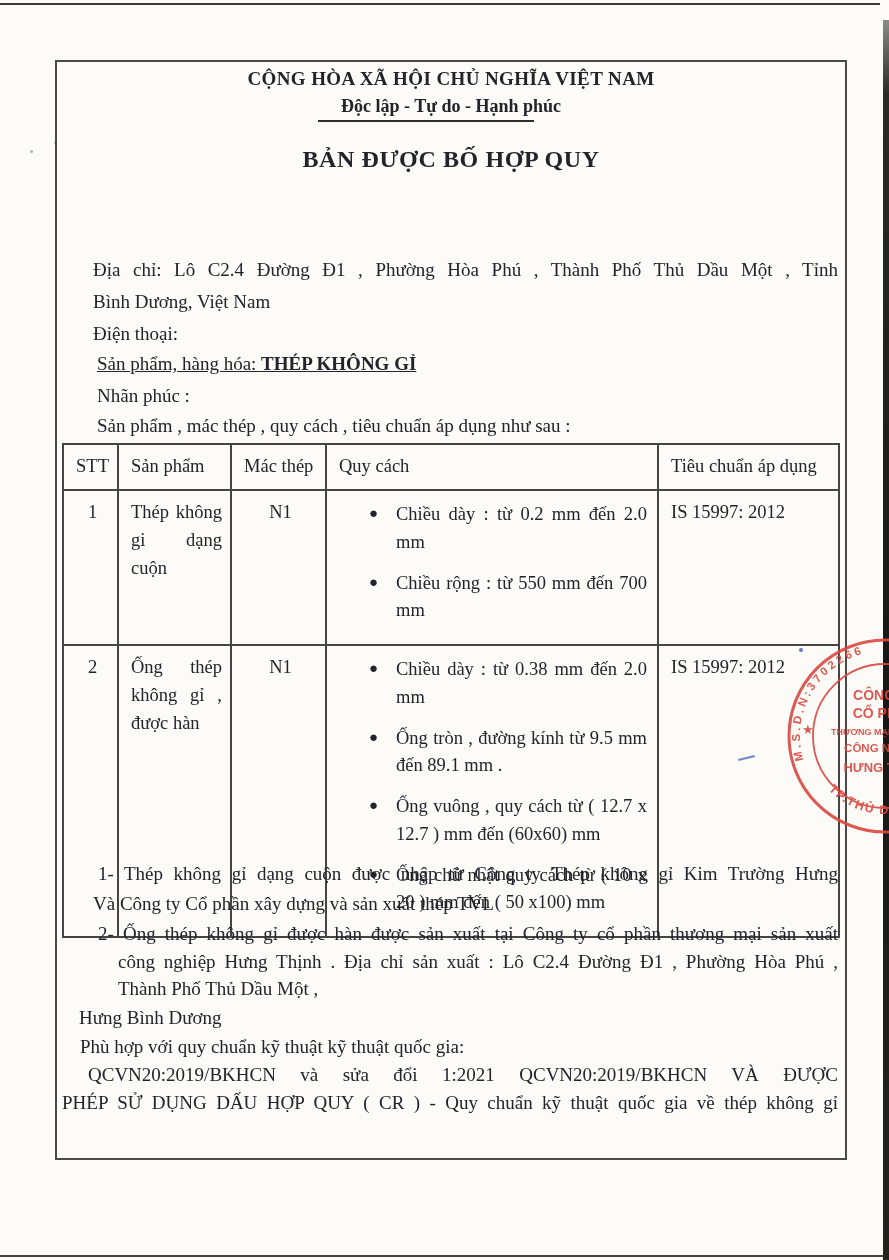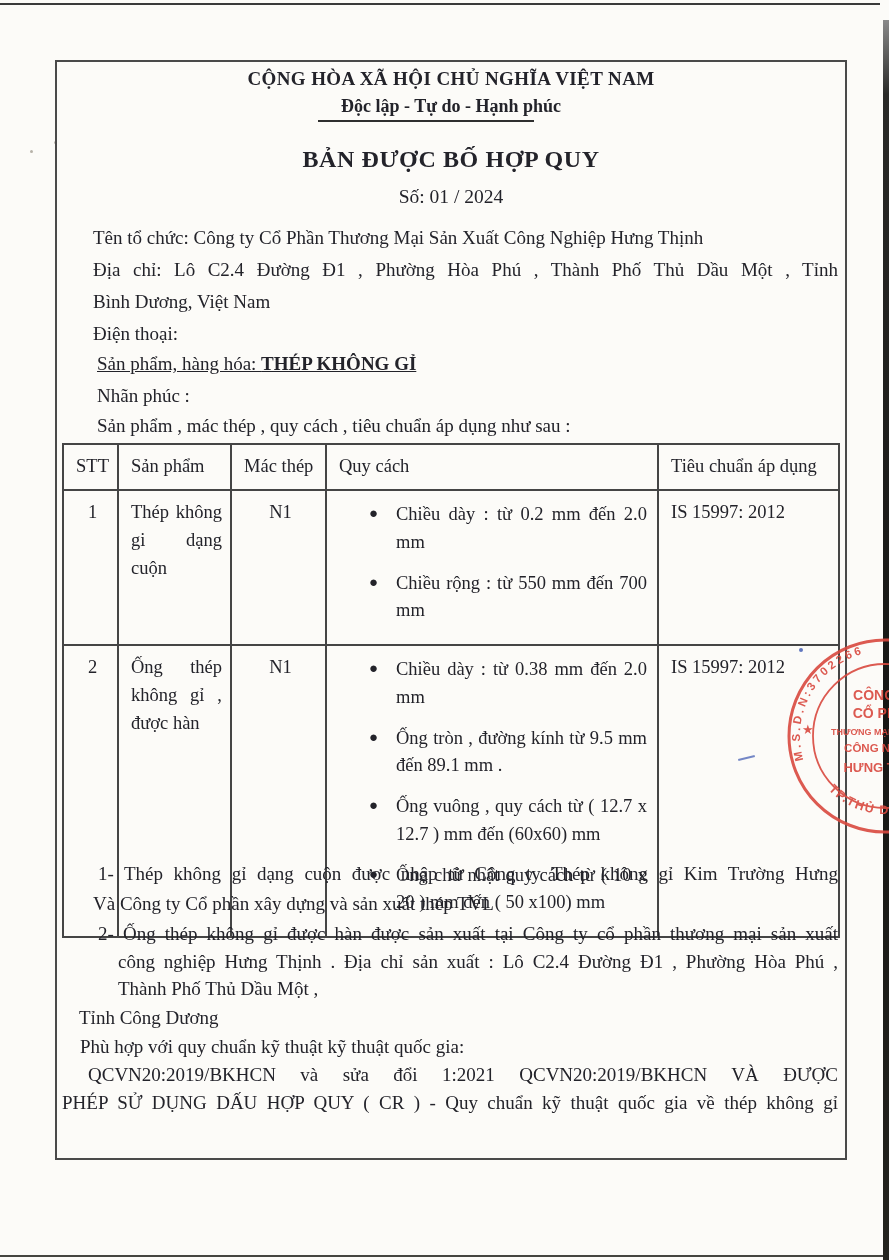--- a/index.html
+++ b/index.html
@@ -64,23 +64,21 @@
   <div class="speck" style="left:30px;top:150px;width:3px;height:3px;"></div>
   <div class="speck" style="left:54px;top:141px;width:3px;height:3px;"></div>
 
   <div class="frame"></div>
 
   <div class="cline motto1">CỘNG HÒA XÃ HỘI CHỦ NGHĨA VIỆT NAM</div>
   <div class="cline motto2">Độc lập - Tự do - Hạnh phúc</div>
   <div class="motto-rule"></div>
 
   <div class="cline doc-title">BẢN ĐƯỢC BỐ HỢP QUY</div>
-  <div class="cline doc-number">Số: 01 / 2024</div>
 
-  <div class="tline" style="left:93px;top:226px;">Tên tổ chức: Công ty Cổ Phần Thương Mại Sản Xuất Công Nghiệp Hưng Thịnh</div>
   <div class="tline jline" style="left:93px;top:258px;width:745px;">Địa chỉ: Lô C2.4 Đường Đ1 , Phường Hòa Phú , Thành Phố Thủ Dầu Một , Tỉnh</div>
   <div class="tline" style="left:93px;top:290px;">Bình Dương, Việt Nam</div>
   <div class="tline" style="left:93px;top:322px;">Điện thoại:</div>
   <div class="tline" style="left:97px;top:352px;text-decoration:underline;"><span>Sản phẩm, hàng hóa: </span><span class="bold">THÉP KHÔNG GỈ</span></div>
   <div class="tline" style="left:97px;top:384px;">Nhãn phúc :</div>
   <div class="tline" style="left:97px;top:414px;">Sản phẩm , mác thép , quy cách , tiêu chuẩn áp dụng như sau :</div>
 
   <table class="spec">
     <colgroup>
       <col style="width:55px">
@@ -125,21 +123,21 @@
     </tr>
   </tbody>
     </table>
 
   <div class="notes">
     <div class="tline jline" style="left:98px;top:862px;width:740px;">1-  Thép không gỉ dạng cuộn được nhập từ Công ty Thép không gỉ Kim Trường Hưng</div>
     <div class="tline" style="left:93px;top:892px;">Và Công ty Cổ phần xây dựng và sản xuất thép TVL</div>
     <div class="tline jline" style="left:98px;top:922px;width:740px;">2-  Ống thép không gỉ được hàn được sản xuất tại Công ty cổ phần thương mại sản xuất</div>
     <div class="tline jline" style="left:118px;top:950px;width:720px;">công nghiệp Hưng Thịnh . Địa chỉ sản xuất : Lô C2.4 Đường Đ1 , Phường Hòa Phú ,</div>
     <div class="tline" style="left:118px;top:977px;">Thành Phố Thủ Dầu Một ,</div>
-    <div class="tline" style="left:79px;top:1006px;">Tỉnh Công Dương</div>
+    <div class="tline" style="left:79px;top:1006px;">Hưng Bình Dương</div>
     <div class="tline" style="left:80px;top:1035px;">Phù hợp với quy chuẩn kỹ thuật kỹ thuật quốc gia:</div>
     <div class="tline jline" style="left:88px;top:1063px;width:750px;">QCVN20:2019/BKHCN và sửa đổi 1:2021 QCVN20:2019/BKHCN VÀ ĐƯỢC</div>
     <div class="tline jline" style="left:62px;top:1091px;width:776px;">PHÉP SỬ DỤNG DẤU HỢP QUY ( CR ) -  Quy chuẩn kỹ thuật quốc gia về thép không gỉ</div>
   </div>
 
   <svg class="stamp" viewBox="0 0 200 200">
     <defs>
       <path id="arcTop" d="M 20.1 129.1 A 85 85 0 0 1 179.9 70.9"></path>
       <path id="arcBottom" d="M 32.5 139 A 78 78 0 0 0 167.5 139"></path>
     </defs>

